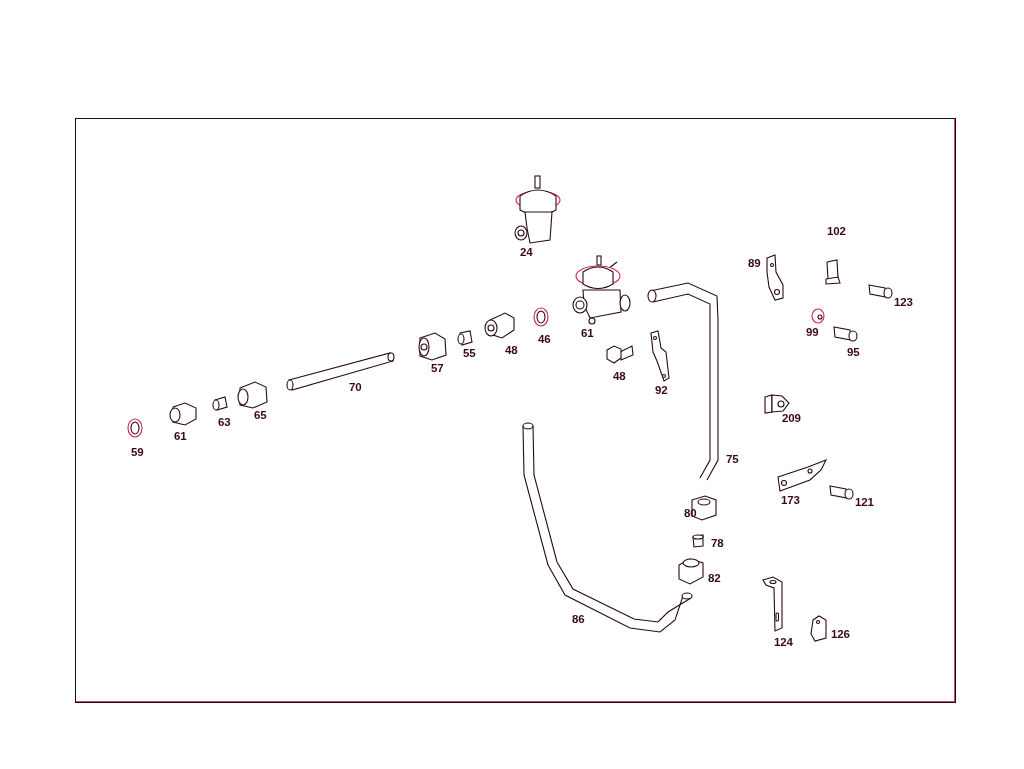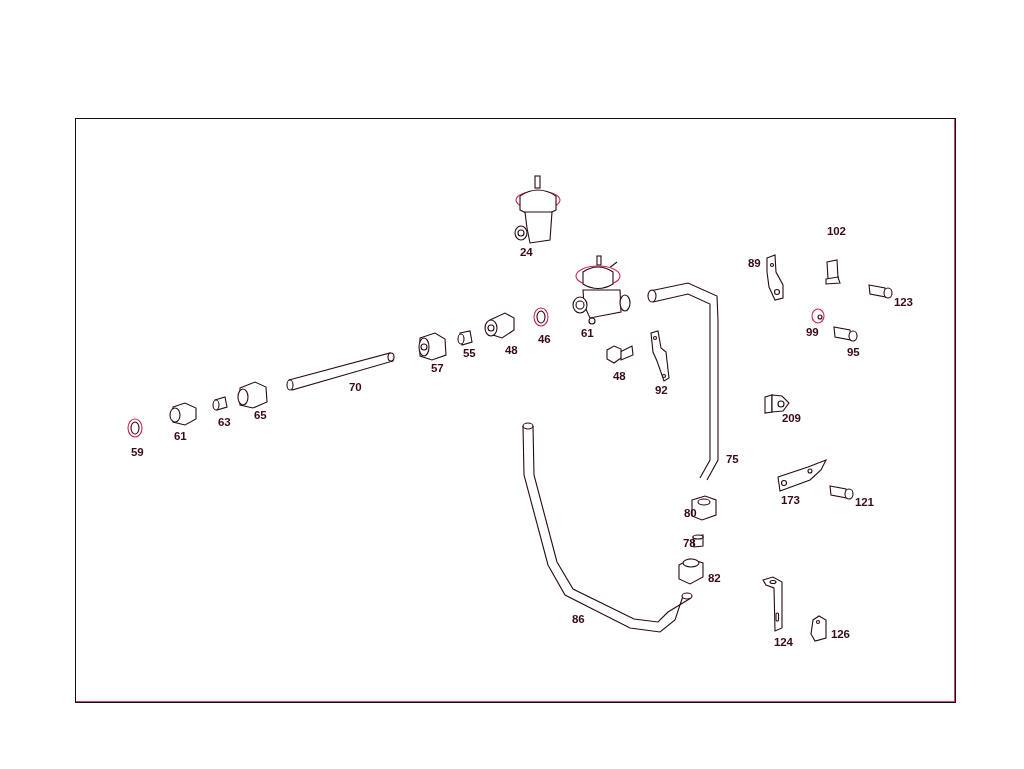--- a/index.html
+++ b/index.html
@@ -186,21 +186,21 @@
 <span class="lbl" style="left:538px;top:333px">46</span>
 <span class="lbl" style="left:505px;top:344px">48</span>
 <span class="lbl" style="left:463px;top:347px">55</span>
 <span class="lbl" style="left:431px;top:362px">57</span>
 <span class="lbl" style="left:131px;top:446px">59</span>
 <span class="lbl" style="left:174px;top:430px">61</span>
 <span class="lbl" style="left:218px;top:416px">63</span>
 <span class="lbl" style="left:254px;top:409px">65</span>
 <span class="lbl" style="left:349px;top:381px">70</span>
 <span class="lbl" style="left:726px;top:453px">75</span>
-<span class="lbl" style="left:683px;top:537px">78</span>
+<span class="lbl" style="left:711px;top:537px">78</span>
 <span class="lbl" style="left:684px;top:507px">80</span>
 <span class="lbl" style="left:708px;top:572px">82</span>
 <span class="lbl" style="left:572px;top:613px">86</span>
 <span class="lbl" style="left:748px;top:257px">89</span>
 <span class="lbl" style="left:655px;top:384px">92</span>
 <span class="lbl" style="left:847px;top:346px">95</span>
 <span class="lbl" style="left:613px;top:370px">48</span>
 <span class="lbl" style="left:806px;top:326px">99</span>
 <span class="lbl" style="left:827px;top:225px">102</span>
 <span class="lbl" style="left:894px;top:296px">123</span>

